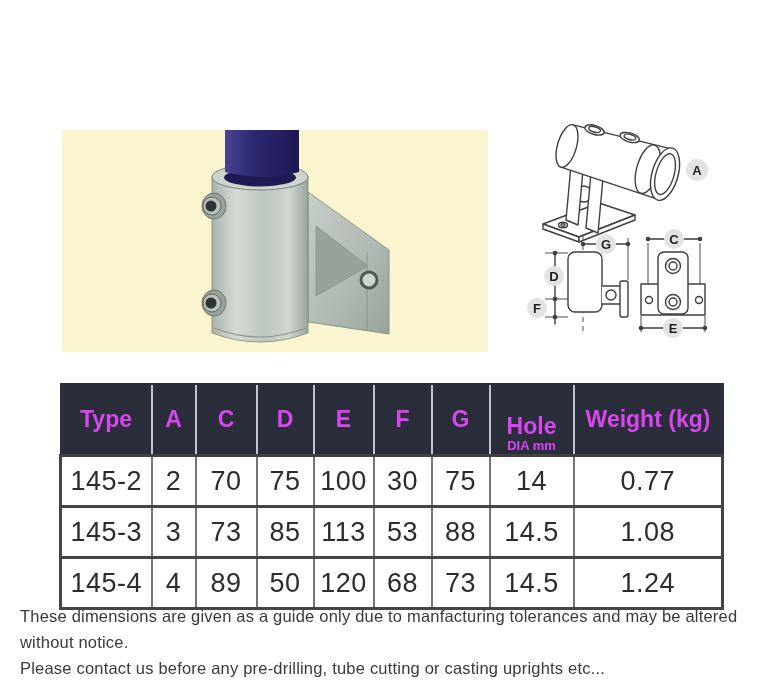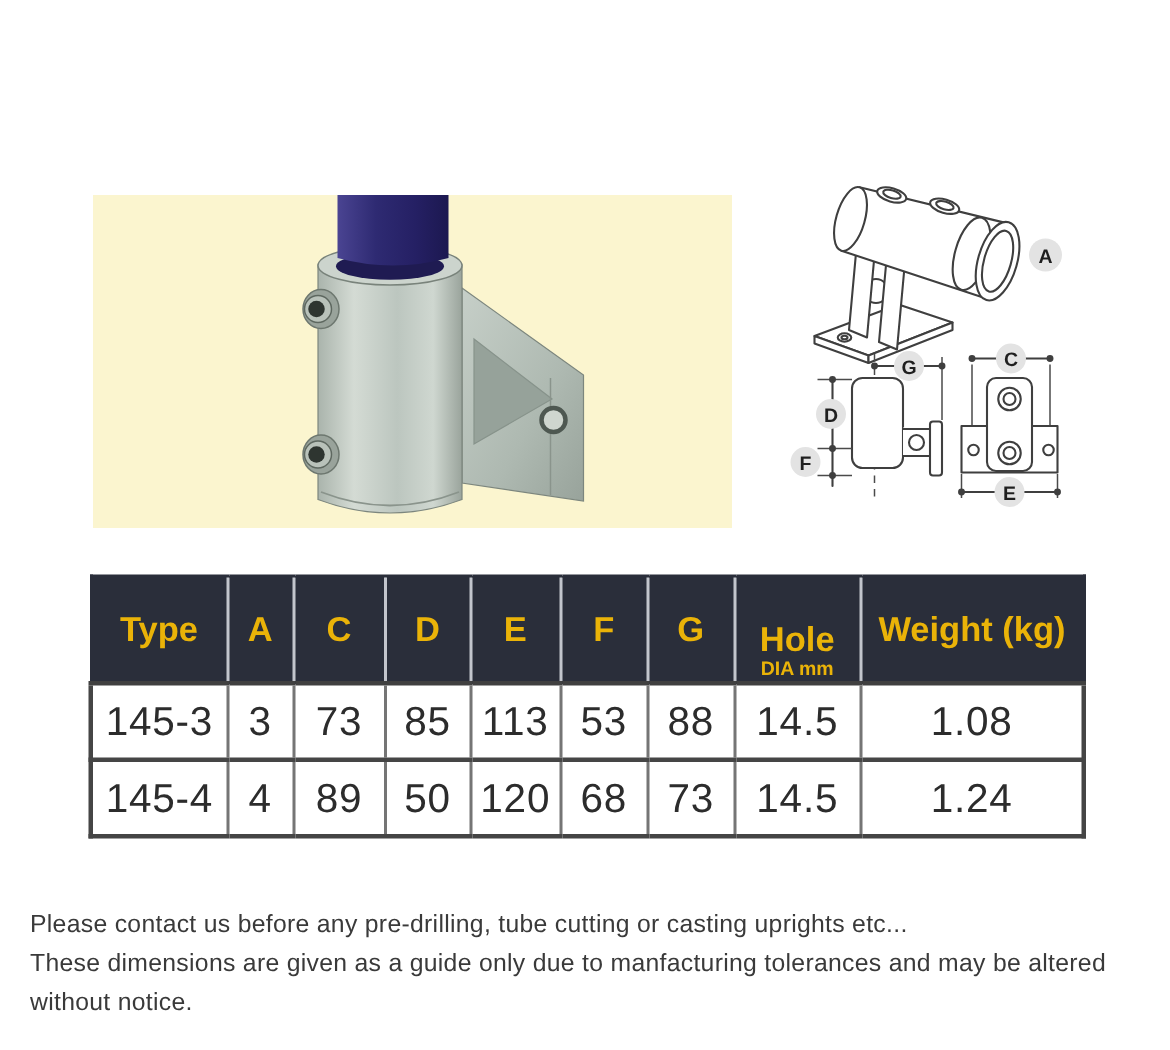--- a/index.html
+++ b/index.html
@@ -15,21 +15,21 @@
   .drawing-wrap svg{display:block;}
   .dim-badge{fill:#e3e3e3;}
   .dim-letter{font-family:"Liberation Sans",sans-serif;font-weight:bold;font-size:13px;fill:#1f1f1f;text-anchor:middle;}
   .dwg{stroke:#3f3f3f;stroke-width:1.4;fill:none;stroke-linejoin:round;stroke-linecap:round;}
   .dwg-fill{stroke:#3f3f3f;stroke-width:1.4;fill:#ffffff;stroke-linejoin:round;}
   .thin{stroke:#4a4a4a;stroke-width:1;fill:none;}
   .dot{fill:#3f3f3f;stroke:none;}
 
   
   table.dim-table{position:absolute;left:59px;top:383px;width:662px;border-collapse:collapse;table-layout:fixed;}
-  table.dim-table th{background:#2a2e3a;color:#eab308;font-weight:bold;font-size:23px;
+  table.dim-table th{background:#2a2e3a;color:#d946ef;font-weight:bold;font-size:23px;
         height:64px;text-align:center;vertical-align:middle;
         border-left:2px solid #c2c5cc;border-top:2px solid #2a2e3a;border-bottom:3px solid #404040;}
   table.dim-table th:first-child{border-left:2px solid #2a2e3a;}
   table.dim-table th:last-child{border-right:2px solid #2a2e3a;}
   .hole-main{display:block;font-size:23px;line-height:24px;margin-top:28px;}
   .hole-sub{display:block;font-size:13px;font-weight:bold;line-height:15px;}
   table.dim-table td{background:#ffffff;color:#2c2c2c;font-size:27px;font-weight:300;
         height:46px;text-align:center;vertical-align:middle;letter-spacing:0.5px;
         border-left:2px solid #757575;border-bottom:3px solid #454545;}
   table.dim-table td:first-child{border-left:3px solid #454545;}
@@ -209,20 +209,31 @@
         <th>G</th>
         <th>
           <span class="hole-main">Hole</span>
           <span class="hole-sub">DIA mm</span>
         </th>
         <th>Weight (kg)</th>
       </tr>
     </thead>
     <tbody>
       <tr>
+        <td>145-2</td>
+        <td>2</td>
+        <td>70</td>
+        <td>75</td>
+        <td>100</td>
+        <td>30</td>
+        <td>75</td>
+        <td>14</td>
+        <td>0.77</td>
+      </tr>
+      <tr>
         <td>145-3</td>
         <td>3</td>
         <td>73</td>
         <td>85</td>
         <td>113</td>
         <td>53</td>
         <td>88</td>
         <td>14.5</td>
         <td>1.08</td>
       </tr>
@@ -234,17 +245,17 @@
         <td>120</td>
         <td>68</td>
         <td>73</td>
         <td>14.5</td>
         <td>1.24</td>
       </tr>
     </tbody>
   </table>
 
   <div class="footer-note">
+    <div>These dimensions are given as a guide only due to manfacturing tolerances and may be altered without notice.</div>
     <div>Please contact us before any pre-drilling, tube cutting or casting uprights etc...</div>
-    <div>These dimensions are given as a guide only due to manfacturing tolerances and may be altered without notice.</div>
   </div>
 
 </div>
 
 </body></html>

